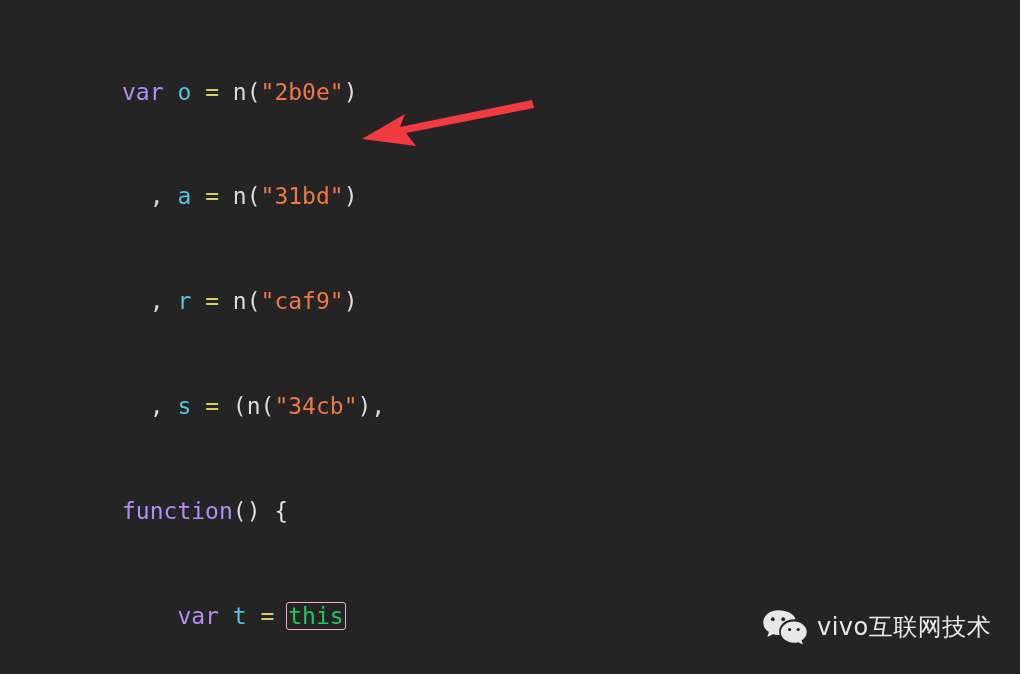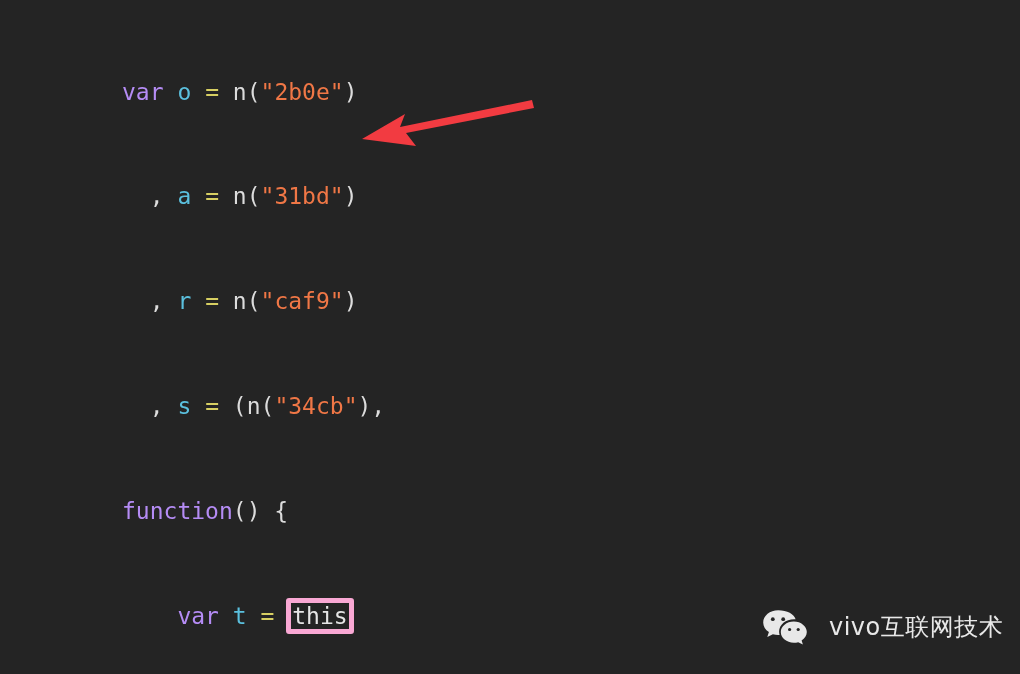--- a/index.html
+++ b/index.html
@@ -40,22 +40,22 @@
 
   
   .kw   { color: #b58cf5; margin-top: 31px; }            
   .ident{ color: #5bc0de; }            
   .op   { color: #d7cf62; }            
   .fn   { color: #dcdcdc; }            
   .str  { color: #f07746; }            
   .pun  { color: #dcdcdc; }
 
   .sel {
-    color: #e5e5e5;
-    border: 5px solid #f9a8d4;
+    color: #22c55e;
+    border: 1px solid #f9a8d4;
     border-radius: 3px;
     padding: 0px 1px;
     margin: 0 -2px;
     box-sizing: border-box;
   }
 
   
   #arrow {
     position: absolute;
     left: 360px;
@@ -65,21 +65,21 @@
     pointer-events: none;
   }
 
   
   #watermark {
     position: absolute;
     left: 762px;
     top: 608px;
     display: flex;
     align-items: center;
-    gap: 21px;
+    gap: 9px;
   }
   #wechat-icon { width: 46px; height: 38px; display: block; }
   #watermark-text {
     color: #e8e8e8;
     font-family: "DejaVu Sans", "Liberation Sans", sans-serif;
     font-size: 24px;
     letter-spacing: 0.5px;
     white-space: nowrap;
   }
 </style>

